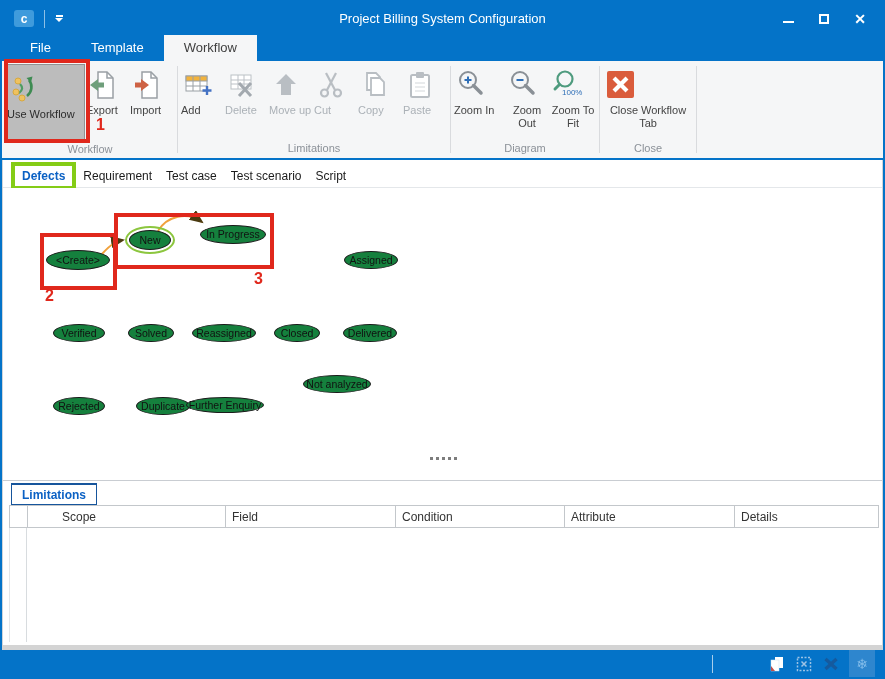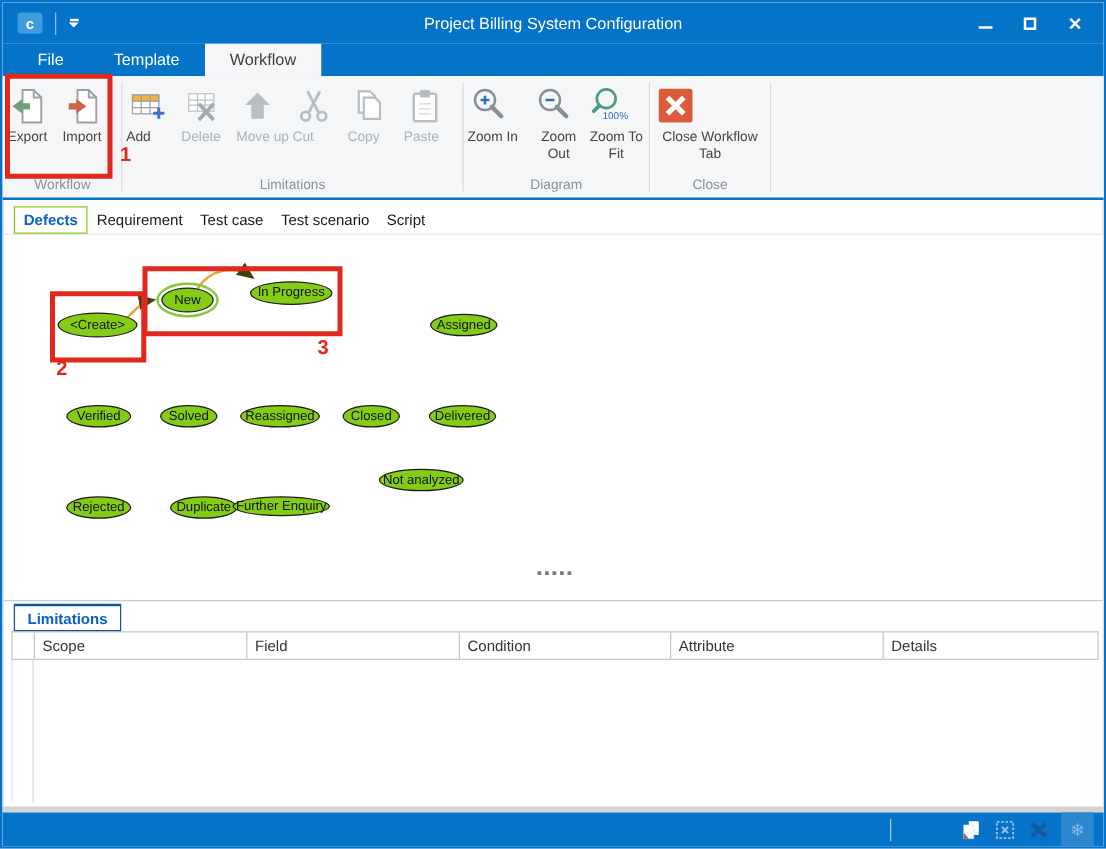--- a/index.html
+++ b/index.html
@@ -39,41 +39,41 @@
   .rbtn.disabled{ cursor:default;}
   .rbtn.disabled .rlabel{ color:#abb1b7;}
   .rbtn.big{ background:#bcbcbc; border:1px solid #929292; width:80px; height:79px; padding-top:5px;}
   .rbtn.big .rlabel{ color:#2c2c2c;}
   .w44{width:44px;} .w46{width:46px;} .w45{width:45px;} .w52{width:52px;} .w48{width:48px;} .w92{width:92px;}
 
   
   .body-wrap{ flex:1; display:flex; flex-direction:column; border-left:1px solid #cfd4d9; border-right:1px solid #cfd4d9; background:#fff;}
   .doctabs{ height:28px; display:flex; align-items:center; padding:4px 0 0 8px; border-bottom:1px solid #e4e7ea; flex:none;}
   .dtab{ font-size:12px; color:#1b1b1b; padding:3px 7px; cursor:pointer;}
-  .dtab.selected{ color:#0B61C4; font-weight:bold; border:1px solid #84cc16; background:#fff;}
+  .dtab.selected{ color:#0B61C4; font-weight:bold; border:4px solid #84cc16; background:#fff;}
 
   
   .canvas{ height:292px; position:relative; background:#fff; flex:none;}
-  .node{ position:absolute; border:1px solid #1b1b1b; border-radius:50%; background:#84cc16;
+  .node{ position:absolute; border:1px solid #1b1b1b; border-radius:50%; background:#15803d;
          display:flex; align-items:center; justify-content:center; font-size:10.5px; color:#111;
          white-space:nowrap; cursor:pointer; z-index:3;}
   .node.selected{ outline:2px solid #8CC63E; outline-offset:2px;}
   .arrows{ position:absolute; left:0; top:0; width:100%; height:100%; z-index:2; pointer-events:none;}
   .dots{ position:absolute; display:flex; gap:3px; z-index:2;}
   .dots i{ width:3px; height:3px; background:#7d7d7d; display:block;}
 
   
   .limpanel{ height:165px; position:relative; border-top:1px solid #c9cdd2; background:#fff; flex:none;}
   .limtab{ position:absolute; left:8px; top:2px; height:22px; padding:0 10px; background:#fff;
            border:1px solid #16559c; border-top-width:2px; color:#0B61C4; font-weight:bold; font-size:12px;
            display:flex; align-items:center; z-index:2; cursor:pointer;}
   .ltable{ position:absolute; left:6px; right:3px; top:24px;}
   .lheader{ display:flex; height:23px; border:1px solid #c3c7cb; background:#fff;}
   .lcell{ border-right:1px solid #c3c7cb; font-size:12px; color:#333; padding:4px 0 0 6px; overflow:hidden; white-space:nowrap;}
-  .lc0{width:18px; padding-left:0;} .lc1{width:170px;} .lc2{width:170px;} .lc3{width:169px;} .lc4{width:170px;} .lc5{flex:1; border-right:none;}
+  .lc0{width:18px; padding-left:0;} .lc1{width:170px;margin-left:28px;} .lc2{width:170px;} .lc3{width:169px;} .lc4{width:170px;} .lc5{flex:1; border-right:none;}
   .lbody{ display:flex; height:114px;}
   .lrowhead{ width:18px; border-right:1px solid #d8dcdf; border-left:1px solid #e3e6e9;}
 
   
   .graystrip{ height:5px; background:#d4d4d4; flex:none;}
   .statusbar{ height:27px; background:#0473C8; display:flex; align-items:center; justify-content:flex-end; padding-right:8px; flex:none;}
   .st-sep{ width:1px; height:18px; background:rgba(255,255,255,.65); margin-right:46px;}
   .sticon{ display:flex; align-items:center; justify-content:center; margin-left:9px; cursor:pointer;}
   .snowbox{ width:26px; height:27px; background:#2E86CE; display:flex; align-items:center; justify-content:center;
             color:#82BCEA; font-size:14px;}
@@ -110,20 +110,33 @@
   <div class="tabrow">
     <div class="mtab">File</div>
     <div class="mtab">Template</div>
     <div class="mtab selected">Workflow</div>
   </div>
 
   <div class="ribbon">
 
     <div class="rgroup">
       <div class="rbuttons">
+        <div class="rbtn big">
+          <span class="ricon">
+            <svg width="32" height="32" viewBox="0 0 32 32">
+              <path d="M12 11 C15 14,15 17,11 20" stroke="#4F9D63" stroke-width="2.2" fill="none"></path>
+              <path d="M21 7 C25 12,24 19,19 23" stroke="#3E8B52" stroke-width="2.6" fill="none"></path>
+              <path d="M18.5 5 L24.5 3.5 L23 9.5 Z" fill="#3E8B52"></path>
+              <circle cx="10" cy="8" r="3" fill="#EFC25F" stroke="#D8A93F"></circle>
+              <circle cx="8" cy="19" r="3" fill="#EFC25F" stroke="#D8A93F"></circle>
+              <circle cx="14" cy="25" r="3" fill="#EFC25F" stroke="#D8A93F"></circle>
+            </svg>
+            </span>
+          <span class="rlabel">Use Workflow</span>
+        </div>
         <div class="rbtn w44">
           <span class="ricon">
             <svg width="32" height="32" viewBox="0 0 32 32">
               <path d="M11 3 h9 l6 6 v20 h-15 z" fill="#fff" stroke="#9aa0a5" stroke-width="1.5"></path>
               <path d="M20 3 v6 h6" fill="none" stroke="#9aa0a5" stroke-width="1.5"></path>
               <path d="M3 16 L11 10 V13.5 H17 V18.5 H11 V22 Z" fill="#6F9F7B"></path>
             </svg>
             </span>
           <span class="rlabel">Export</span>
         </div>

